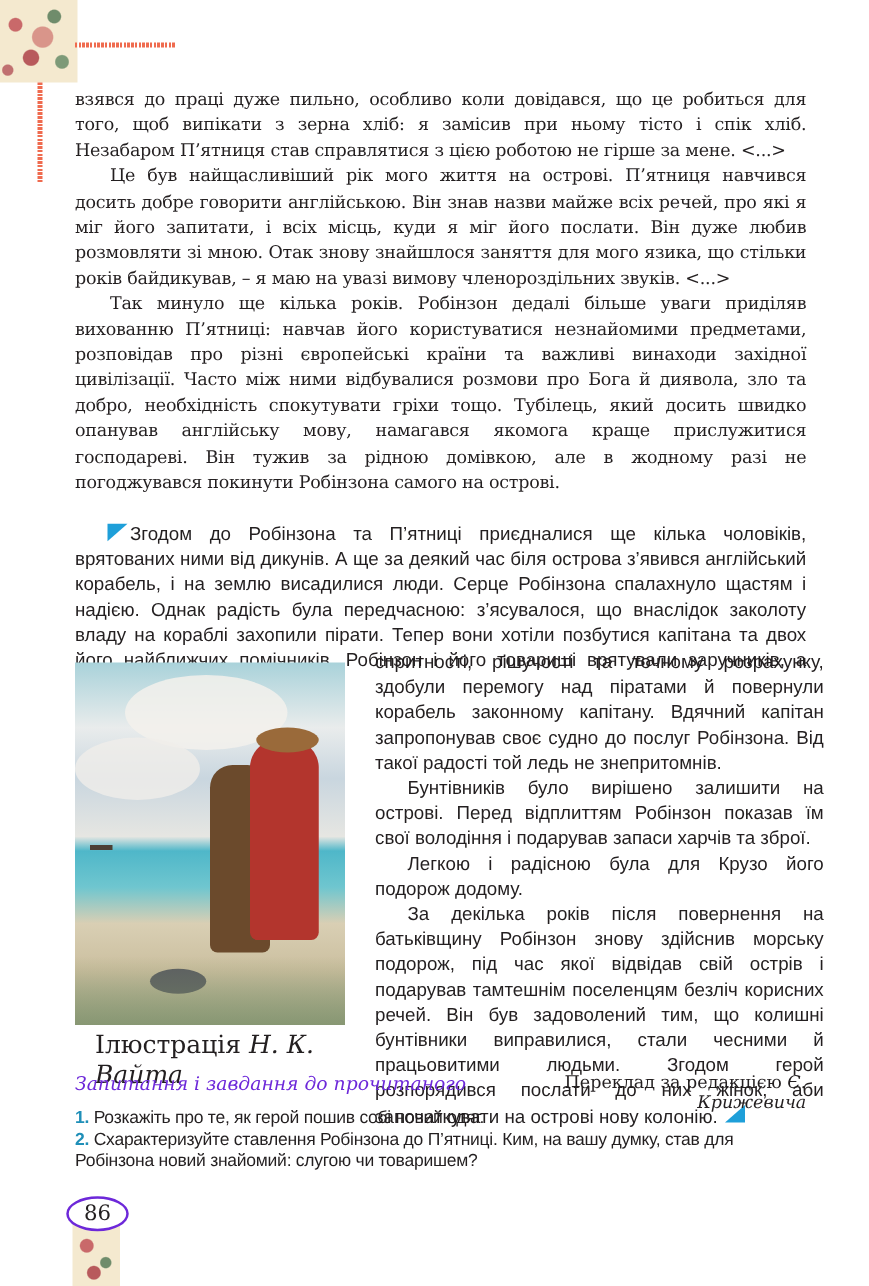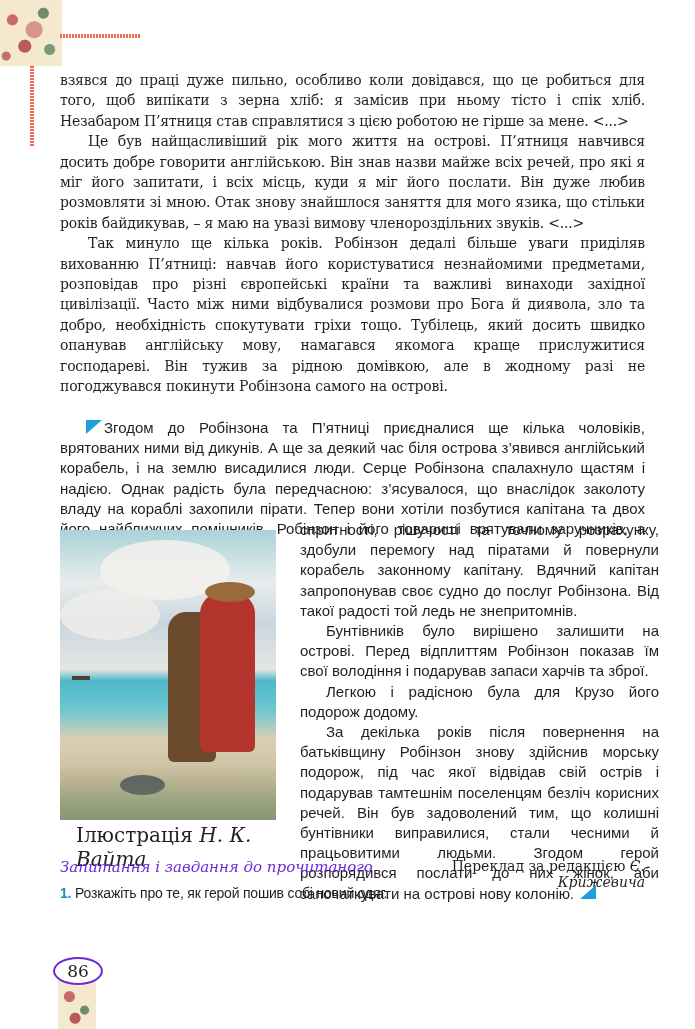--- a/index.html
+++ b/index.html
@@ -142,16 +142,17 @@
 </div>
 
 <div class="caption-translation">
   <span>Переклад за редакцією </span><i>Є. Крижевича</i>
 </div>
 
 <div class="questions-title">Запитання і завдання до прочитаного</div>
 
 <div class="questions">
   <div><span class="num">1.</span><span> Розкажіть про те, як герой пошив собі новий одяг.</span></div>
+  <div><span class="num">2.</span><span> Схарактеризуйте ставлення Робінзона до П’ятниці. Ким, на вашу думку, став для Робінзона новий знайомий: слугою чи товаришем?</span></div>
 </div>
 
 <div class="ornament-bottom"></div>
 <div class="page-number">86</div>
 
 </body></html>

